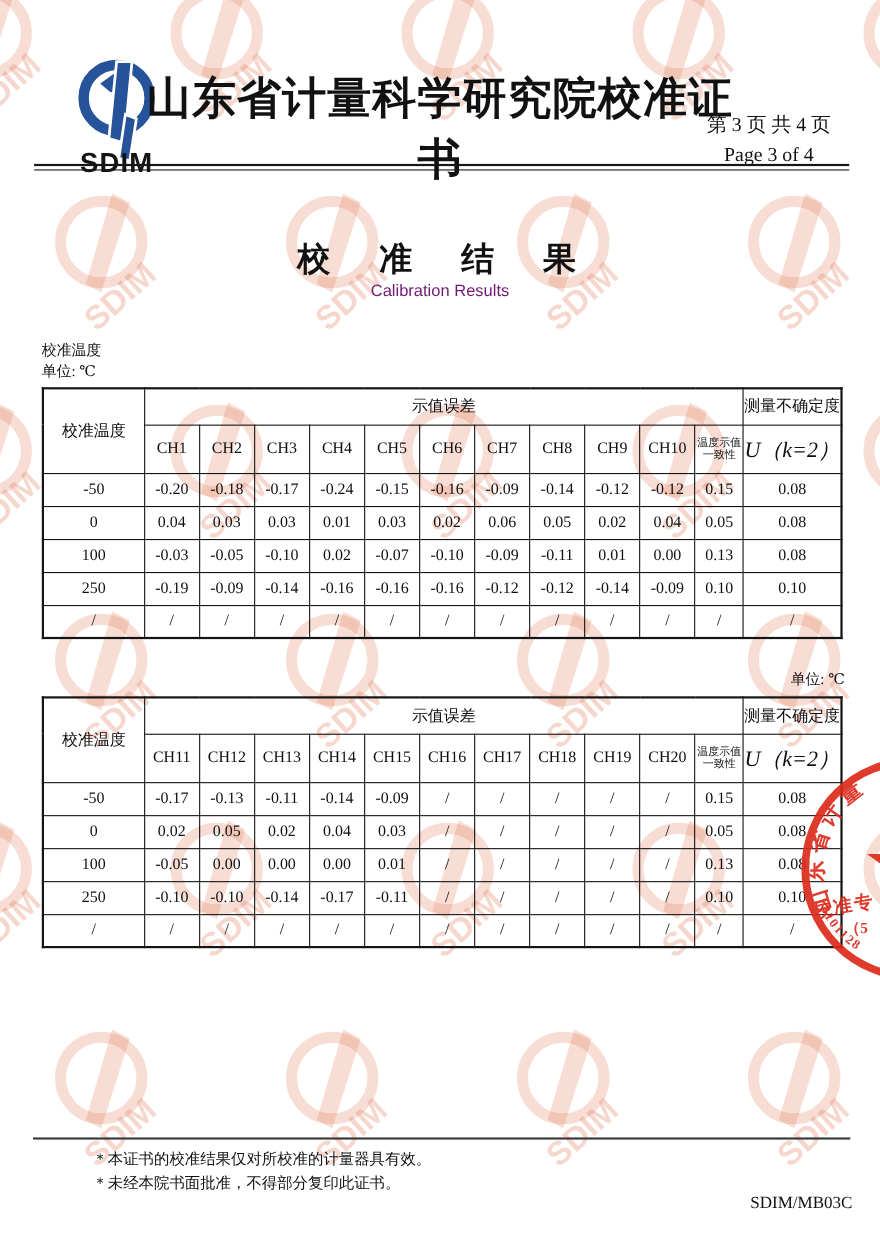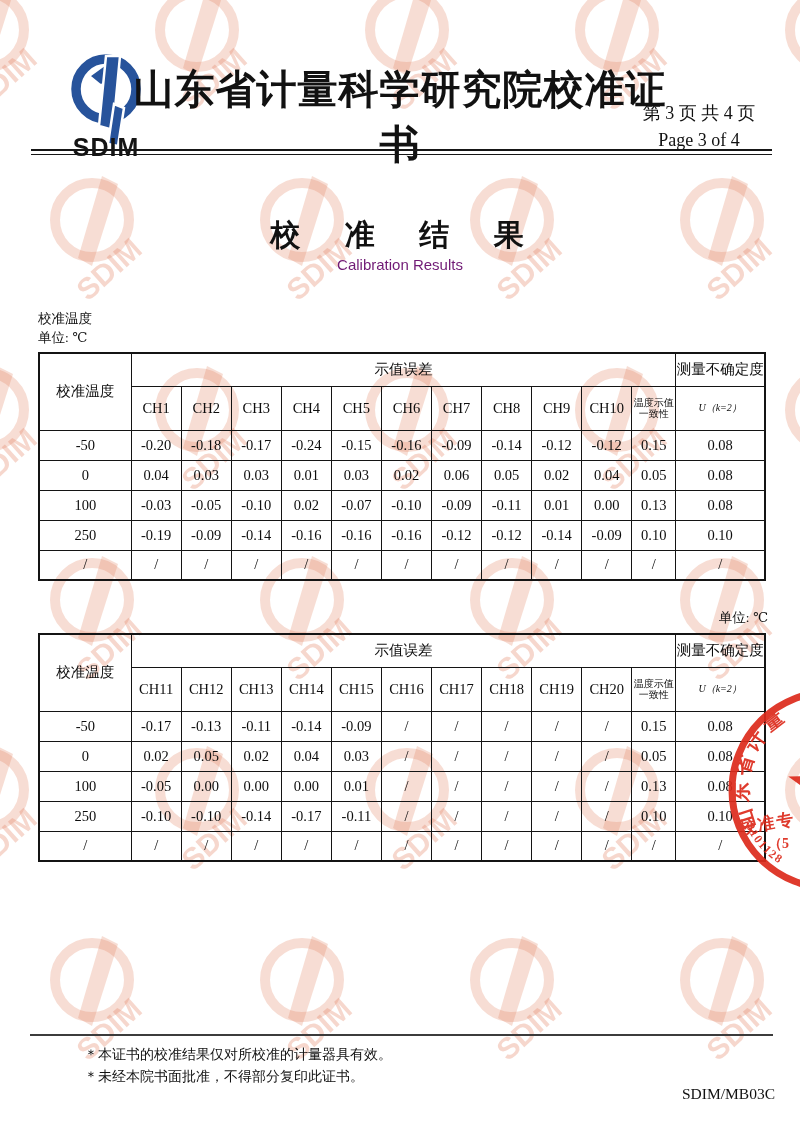--- a/index.html
+++ b/index.html
@@ -38,21 +38,21 @@
 
   
   .cal-table{border-collapse:collapse;table-layout:fixed;width:728px;position:absolute;left:38px;
              border:2px solid #141414;background:transparent;}
   .cal-table td{border:1px solid #141414;text-align:center;vertical-align:middle;padding:0;
                 font-size:14.5px;color:#0d0d0d;overflow:hidden;}
   .cal-table thead tr.h1{height:33px;}
   .cal-table thead tr.h2{height:44px;}
   .cal-table tbody tr{height:30px;padding-left:37px;}
   .cal-table td.cons-head{font-size:10px;line-height:1.15;padding:0 1px;}
-  .cal-table td.u-cell{font-style:italic;font-size:10px;}
+  .cal-table td.u-cell{font-style:italic;font-size:20px;}
   #table1{top:352px;}
   #table2{top:633px;}
 
   
   .stamp{position:absolute;left:716px;top:686px;z-index:3;opacity:.92;}
 
   
   .foot-rule{position:absolute;left:30px;right:27px;top:1034px;border-top:2px solid #3c3c3c;}
   .notes{position:absolute;left:84px;top:1044px;font-size:14px;line-height:1.55;}
   .form-code{position:absolute;right:25px;top:1085px;font-size:15.5px;}

